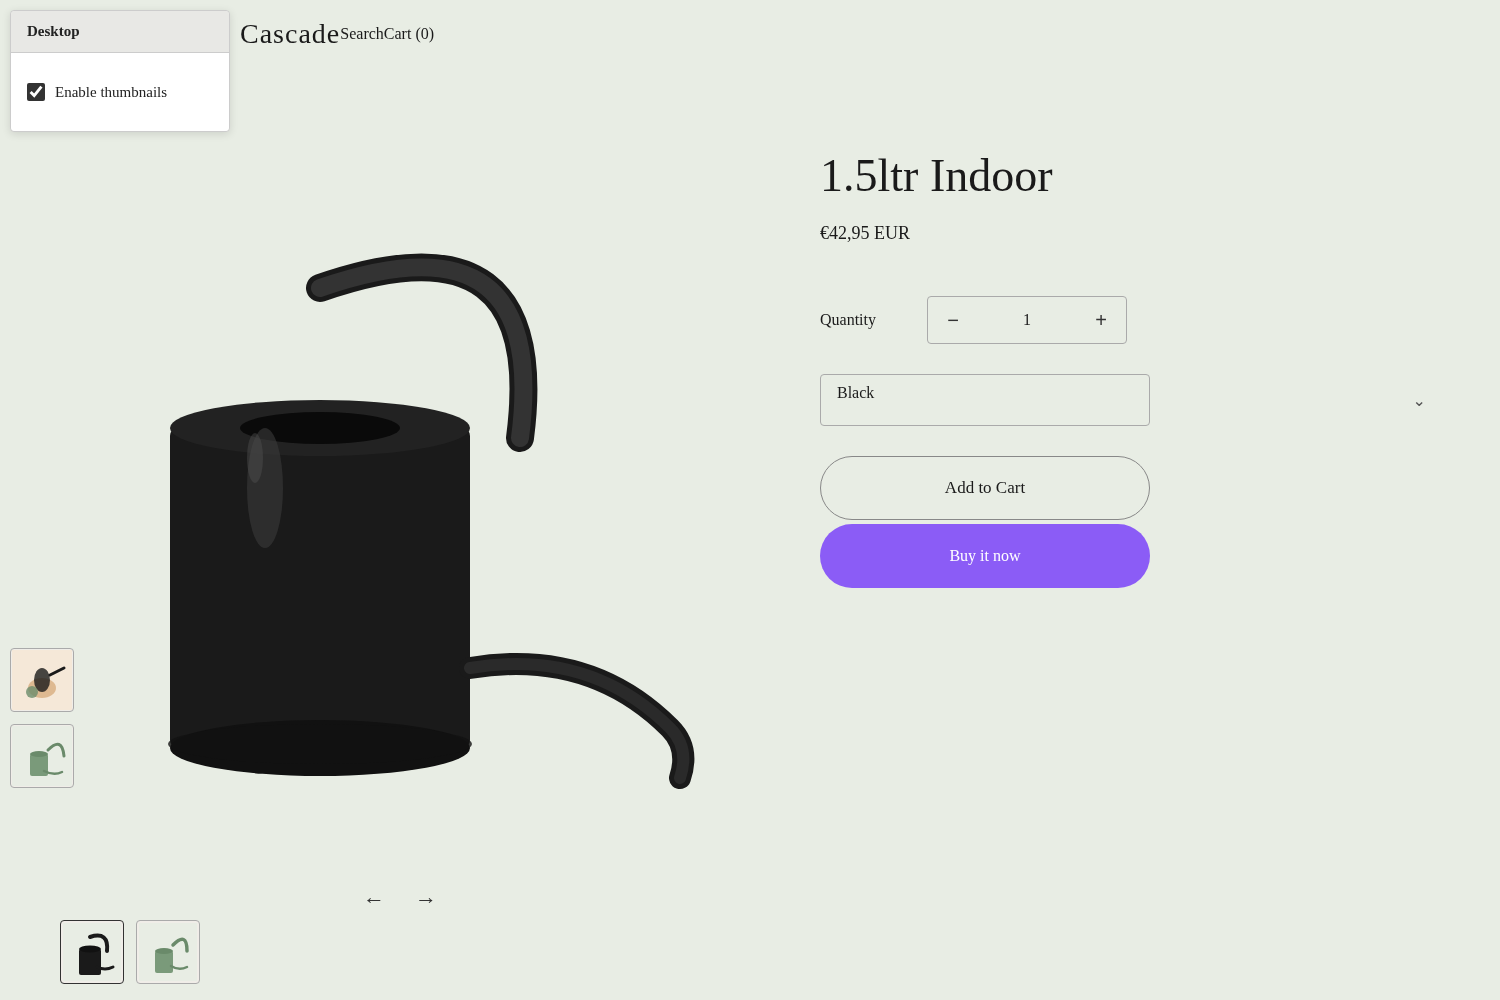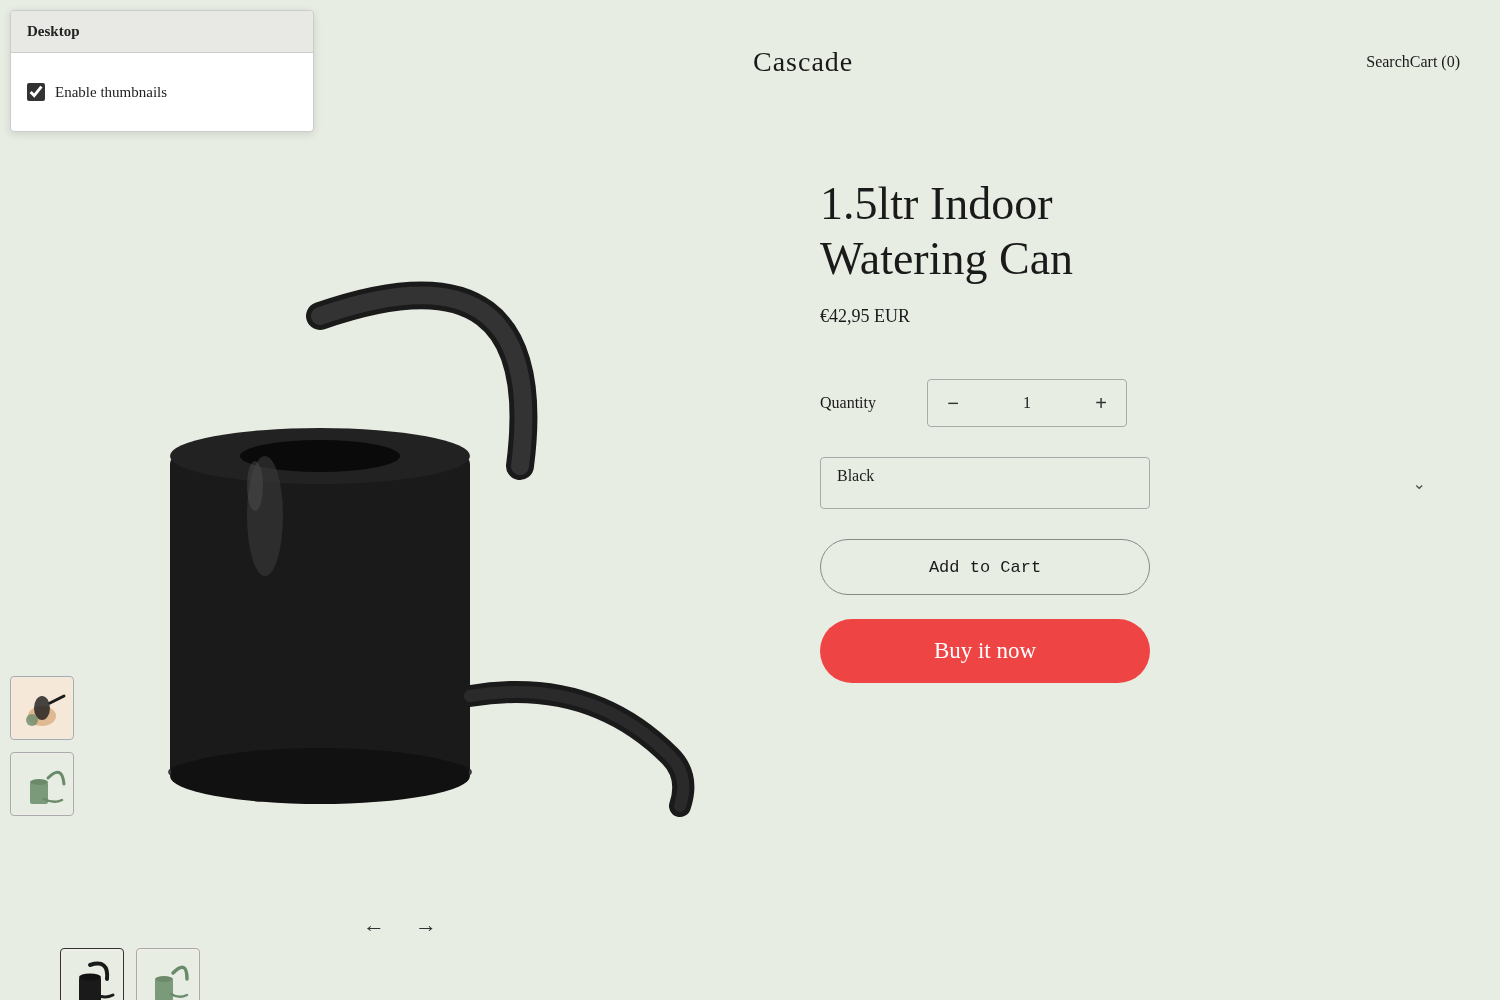--- a/index.html
+++ b/index.html
@@ -8,25 +8,23 @@
       font-family: Georgia, 'Times New Roman', serif;
       min-height: 1000px;
       width: 1500px;
       position: relative;
       overflow-x: hidden;
     }
 
     
     .header {
       display: flex;
-      justify-content: space-between;
       align-items: center;
       padding: 18px 40px;
       background-color: #e8ede4;
-      margin-top: 28px;
     }
     .header-left { width: 200px; }
     .header-center {
       font-size: 28px;
       font-weight: 500;
       letter-spacing: 1px;
       color: #1a1a1a;
     }
     .header-right {
       display: flex;
@@ -196,55 +194,55 @@
       top: 50%;
       transform: translateY(-50%);
       pointer-events: none;
       font-size: 16px;
       color: #555;
     }
 
     
     .add-to-cart-btn {
       width: 330px;
-      height: 56px;
+      height: 64px;
       background: #e8ede4;
       border: 1.5px solid #888;
       border-radius: 40px;
       font-size: 17px;
       color: #1a1a1a;
       cursor: pointer;
-      font-family: Liberation Mono, monospace;
-      margin-bottom: 24px;
+      font-family: Liberation Serif, serif;
+      margin-bottom: 4px;
       display: block;
     }
 
     
     .buy-now-btn {
       width: 330px;
       height: 64px;
-      background: #ef4444;
+      background: #8b5cf6;
       border: none;
       border-radius: 40px;
-      font-size: 23px;
+      font-size: 16px;
       color: #fff;
       cursor: pointer;
       font-family: inherit;
       display: block;
     }
 
     
     .desktop-dropdown {
       position: absolute;
       top: 10px;
       left: 10px;
       background: #f0f0ee;
       border: 1px solid #ccc;
       border-radius: 4px;
-      width: 304px;
+      width: 220px;
       z-index: 100;
       box-shadow: 0 2px 8px rgba(0,0,0,0.12);
     }
     .desktop-dropdown-header {
       padding: 12px 16px;
       font-size: 15px;
       font-weight: 600;
       color: #222;
       background: #e8e8e5;
       border-bottom: 1px solid #ccc;
@@ -375,21 +373,20 @@
           <path d="M32 43 Q40 48 48 44" stroke="#6a8a6a" stroke-width="2.5" fill="none" stroke-linecap="round"></path>
         </svg>
       </div>
     </div>
 
   </div>
 
   <div class="product-details">
     <h1 class="product-title">
       <span>1.5ltr Indoor</span><br>
-      <span>Watering Can</span>
     </h1>
 
     <div class="product-price">€42,95 EUR</div>
 
     <div class="quantity-row">
       <span class="quantity-label">Quantity</span>
       <div class="quantity-control">
         <button class="qty-btn">−</button>
         <span class="qty-value">1</span>
         <button class="qty-btn">+</button>

